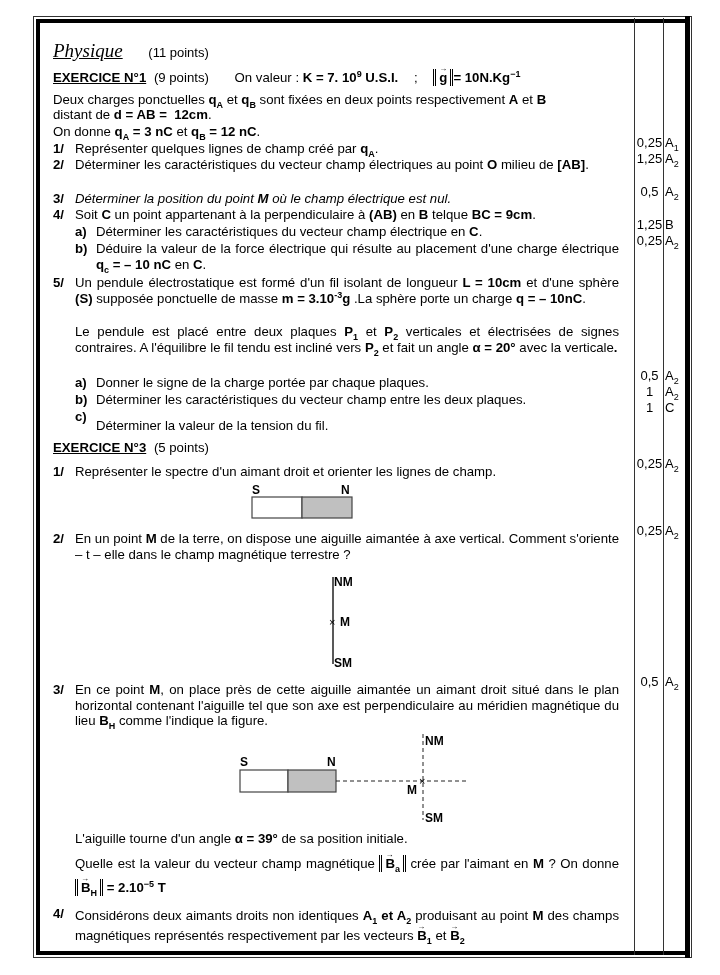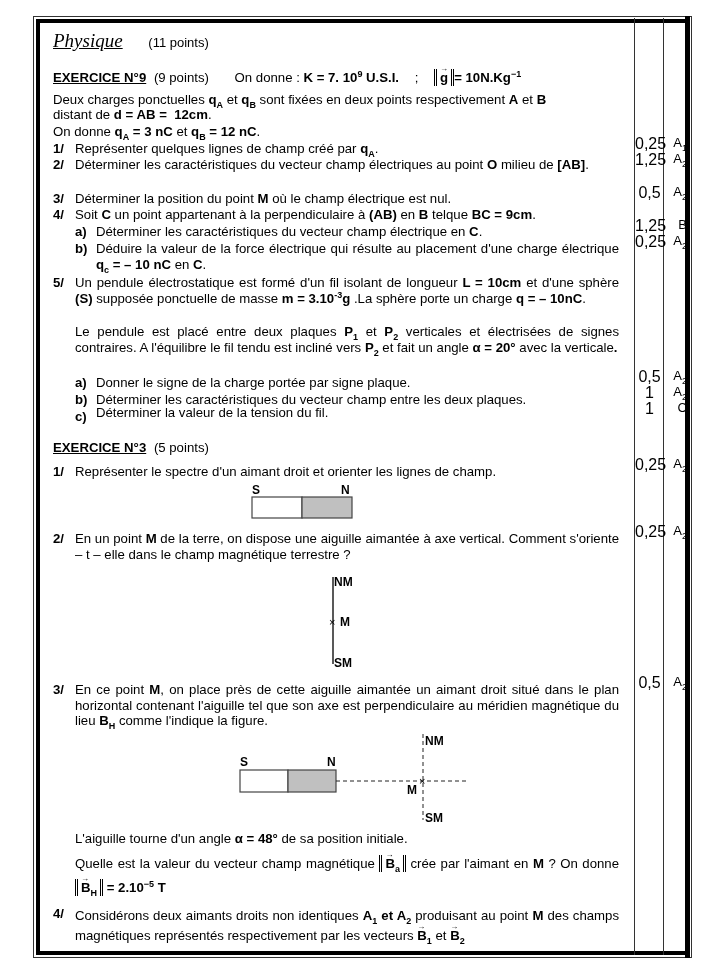--- a/index.html
+++ b/index.html
@@ -28,45 +28,45 @@
   .line { position: absolute; left: 0; width: 566px; }
   .num { position: absolute; left: 0; font-weight: bold; }
   .ind { position: absolute; left: 22px; width: 544px; }
   .sub-l { position: absolute; left: 22px; font-weight: bold; }
   .sub-t { position: absolute; left: 43px; width: 523px; }
   sub, sup { font-size: 9px; line-height: 0; }
   .vec { position: relative; display: inline-block; }
   .vec::before { content: "\2192"; position: absolute; top: -9px; left: 0; font-size: 8px; font-weight: normal; }
   .dbar2 { display: inline-block; border-left: 3px double #000; border-right: 3px double #000; padding: 0 3px; line-height: 17px; }
 
-  .score { position: absolute; font-size: 16px; text-align: center; width: 29px; }
-  .skill { position: absolute; font-size: 13px; text-align: right; width: 22px; }
+  .score { position: absolute; font-size: 13px; text-align: center; width: 29px; }
+  .skill { position: absolute; font-size: 13px; text-align: left; width: 22px; }
 
   svg text { font-family: "Liberation Sans", sans-serif; font-weight: bold; font-size: 12px; }
 </style>
 </head>
 <body>
 
 <div class="frame-outer"></div>
 <div class="frame-inner"></div>
 <div class="col-line a"></div>
 <div class="col-line b"></div>
 <div class="col-right-thick"></div>
 
 <div class="content">
 
-  <div class="abs" style="top:3px;left:0;text-align:center;">
+  <div class="abs" style="top:13px;left:0;text-align:center;">
     <span class="title">Physique</span>
     <span class="pts" style="margin-left:22px;">(11 points)</span>
   </div>
 
   <div class="abs" style="top:39px;left:0;">
-    <span class="ex">EXERCICE N°9</span>
+    <span class="ex">EXERCICE N°1</span>
     <span style="margin-left:4px;">(9 points)</span>
-    <span style="margin-left:22px;">On donne :</span>
+    <span style="margin-left:22px;">On valeur :</span>
     <b><span>K = 7. 10</span><sup>9</sup> <span>U.S.I.</span></b>
     <span style="margin:0 12px;">;</span>
     <b><span class="dbar2"><span class="vec">g</span></span><span>= 10N.Kg</span><sup>−1</sup></b>
   </div>
 
   <div class="line just" style="top:62px;">Deux charges ponctuelles <b>q<sub>A</sub></b> et <b>q<sub>B</sub></b> sont fixées en deux points respectivement <b>A</b> et <b>B</b></div>
   <div class="line" style="top:77px;">distant de <b>d = AB = &nbsp;12cm</b>.</div>
   <div class="line" style="top:94px;">On donne <b>q<sub>A</sub> = 3 nC</b> et <b>q<sub>B</sub> = 12 nC</b>.</div>
 
   <div>
@@ -74,63 +74,63 @@
     <div class="ind" style="top:111px;">Représenter quelques lignes de champ créé par <b>q<sub>A</sub></b>.</div>
   </div>
 
   <div>
     <span class="num" style="top:127px;">2/</span>
     <div class="ind just" style="top:127px;">Déterminer les caractéristiques du vecteur champ électriques au point <b>O</b> milieu de <b>[AB]</b>.</div>
   </div>
 
   <div>
     <span class="num" style="top:161px;">3/</span>
-    <div class="ind" style="top:161px;">Déterminer la position du point <b>M</b> où le champ électrique est nul.</div>
+    <div class="ind" style="top:161px;font-style:italic;">Déterminer la position du point <b>M</b> où le champ électrique est nul.</div>
   </div>
 
   <div>
     <span class="num" style="top:177px;">4/</span>
     <div class="ind" style="top:177px;">Soit <b>C</b> un point appartenant à la perpendiculaire à <b>(AB)</b> en <b>B</b> telque <b>BC = 9cm</b>.</div>
     <span class="sub-l" style="top:194px;">a)</span>
     <div class="sub-t" style="top:194px;">Déterminer les caractéristiques du vecteur champ électrique en <b>C</b>.</div>
     <span class="sub-l" style="top:211px;">b)</span>
     <div class="sub-t just" style="top:211px;">Déduire la valeur de la force électrique qui résulte au placement d'une charge électrique <b>q<sub>c</sub> = – 10 nC</b> en <b>C</b>.</div>
   </div>
 
   <div>
     <span class="num" style="top:245px;">5/</span>
     <div class="ind just" style="top:245px;">Un pendule électrostatique est formé d'un fil isolant de longueur <b>L = 10cm</b> et d'une sphère <b>(S)</b> supposée ponctuelle de masse <b>m = 3.10<sup>-3</sup>g</b> .La sphère porte un charge <b>q = – 10nC</b>.</div>
     <div class="ind just" style="top:294px;">Le pendule est placé entre deux plaques <b>P<sub>1</sub></b> et <b>P<sub>2</sub></b> verticales et électrisées de signes contraires. A l'équilibre le fil tendu est incliné vers <b>P<sub>2</sub></b> et fait un angle <b>α = 20°</b> avec la verticale<b>.</b></div>
     <span class="sub-l" style="top:345px;">a)</span>
-    <div class="sub-t" style="top:345px;">Donner le signe de la charge portée par signe plaque.</div>
+    <div class="sub-t" style="top:345px;">Donner le signe de la charge portée par chaque plaques.</div>
     <span class="sub-l" style="top:362px;">b)</span>
     <div class="sub-t" style="top:362px;">Déterminer les caractéristiques du vecteur champ entre les deux plaques.</div>
     <span class="sub-l" style="top:379px;">c)</span>
-    <div class="sub-t" style="top:375px;">Déterminer la valeur de la tension du fil.</div>
+    <div class="sub-t" style="top:388px;">Déterminer la valeur de la tension du fil.</div>
   </div>
 
   <div class="abs" style="top:410px;left:0;">
     <span class="ex">EXERCICE N°3</span>
     <span style="margin-left:4px;">(5 points)</span>
   </div>
 
   <div>
     <span class="num" style="top:434px;">1/</span>
     <div class="ind" style="top:434px;">Représenter le spectre d'un aimant droit et orienter les lignes de champ.</div>
   </div>
 
   <div>
     <span class="num" style="top:501px;">2/</span>
     <div class="ind just" style="top:501px;">En un point <b>M</b> de la terre, on dispose une aiguille aimantée à axe vertical. Comment s'oriente – t – elle dans le champ magnétique terrestre ?</div>
   </div>
 
   <div>
     <span class="num" style="top:652px;">3/</span>
     <div class="ind just" style="top:652px;">En ce point <b>M</b>, on place près de cette aiguille aimantée un aimant droit situé dans le plan horizontal contenant l'aiguille tel que son axe est perpendiculaire au méridien magnétique du lieu <b>B<sub>H</sub></b> comme l'indique la figure.</div>
-    <div class="ind" style="top:801px;">L'aiguille tourne d'un angle <b>α = 48°</b> de sa position initiale.</div>
+    <div class="ind" style="top:801px;">L'aiguille tourne d'un angle <b>α = 39°</b> de sa position initiale.</div>
     <div class="ind just" style="top:822px;line-height:24px;">Quelle est la valeur du vecteur champ magnétique <span class="dbar2"><b class="vec">B</b><sub><b>a</b></sub></span> crée par l'aimant en <b>M</b> ? On donne <span class="dbar2"><b class="vec">B</b><sub><b>H</b></sub></span> <b>= 2.10<sup>−5</sup> T</b></div>
   </div>
 
   <div>
     <span class="num" style="top:876px;">4/</span>
     <div class="ind just" style="top:876px;line-height:20px;">Considérons deux aimants droits non identiques <b>A<sub>1</sub> et A<sub>2</sub></b> produisant au point <b>M</b> des champs magnétiques représentés respectivement par les vecteurs <b class="vec">B</b><sub><b>1</b></sub> et <b class="vec">B</b><sub><b>2</b></sub></div>
   </div>
 </div>
 
 <svg style="position:absolute;left:245px;top:480px;" width="115" height="42">

